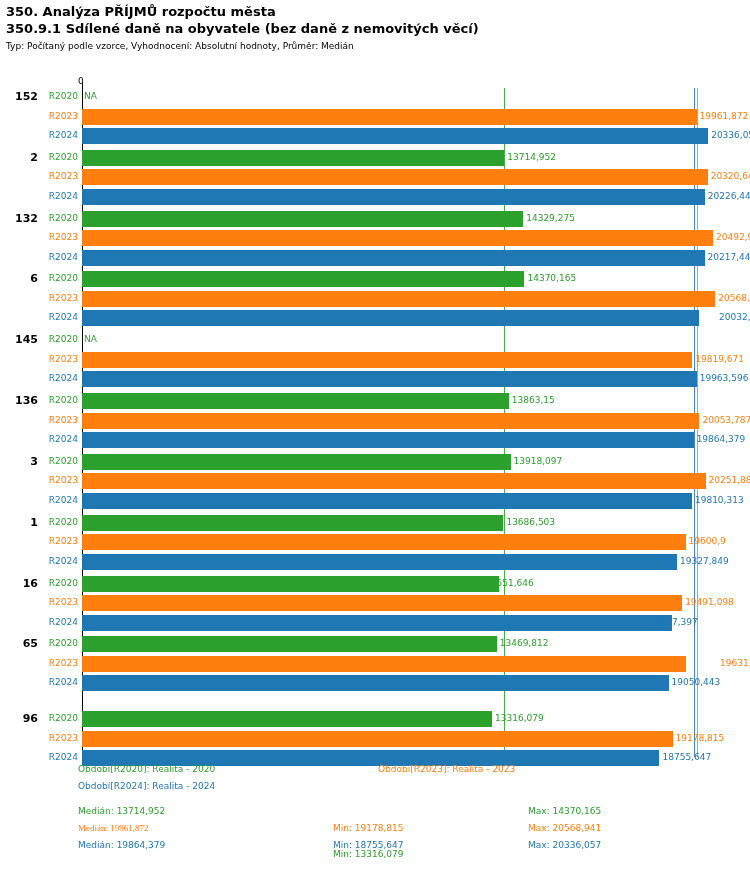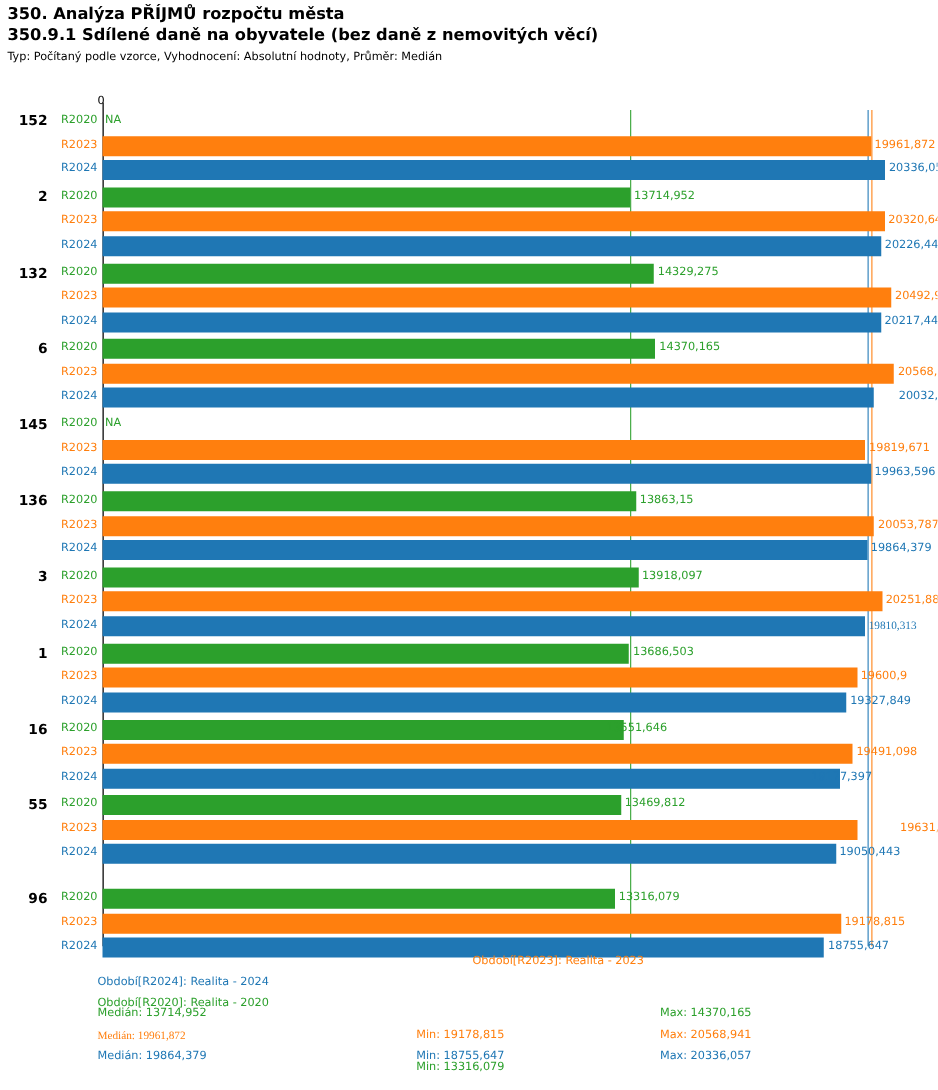--- a/index.html
+++ b/index.html
@@ -213,21 +213,21 @@
         <div class="bar-value g-green" style="left: 431.548px;">13918,097</div>
       </div>
       <div class="row" style="top: 19.5px; width: 662px;">
         <div class="row-label g-orange">R2023</div>
         <div class="bar b-orange" style="width: 623.57px;"></div>
         <div class="bar-value g-orange" style="left: 626.57px;">20251,887</div>
       </div>
       <div class="row" style="top: 39px; width: 662px;">
         <div class="row-label g-blue">R2024</div>
         <div class="bar b-blue" style="width: 609.973px;"></div>
-        <div class="bar-value g-blue" style="left: 612.973px; font-family: Liberation Serif, serif;">19810,313</div>
+        <div class="bar-value g-blue" style="left: 612.973px;">19810,313</div>
       </div>
     </div>
     <div class="group" style="top: 425.727px; height: 60.8182px;">
       <div class="grp-label">1</div>
       <div class="row" style="top: 0px; width: 662px;">
         <div class="row-label g-green">R2020</div>
         <div class="bar b-green" style="width: 421.417px;"></div>
         <div class="bar-value g-green" style="left: 424.417px;">13686,503</div>
       </div>
       <div class="row" style="top: 19.5px; width: 662px;">
@@ -253,21 +253,21 @@
         <div class="bar b-orange" style="width: 600.145px;"></div>
         <div class="bar-value g-orange" style="left: 603.145px;">19491,098</div>
       </div>
       <div class="row" style="top: 39px; width: 662px;">
         <div class="row-label g-blue">R2024</div>
         <div class="bar b-blue" style="width: 590.485px;"></div>
         <div class="bar-value g-blue" style="left: 567px;">19177,397</div>
       </div>
     </div>
     <div class="group" style="top: 547.364px; height: 60.8182px;">
-      <div class="grp-label">55</div>
+      <div class="grp-label">65</div>
       <div class="row" style="top: 0px; width: 662px;">
         <div class="row-label g-green">R2020</div>
         <div class="bar b-green" style="width: 414.745px;"></div>
         <div class="bar-value g-green" style="left: 417.745px;">13469,812</div>
       </div>
       <div class="row" style="top: 19.5px; width: 662px;">
         <div class="row-label g-orange">R2023</div>
         <div class="bar b-orange" style="width: 604.452px;"></div>
         <div class="bar-value g-orange" style="left: 638px;">19631,005</div>
       </div>
@@ -292,21 +292,21 @@
       <div class="row" style="top: 39px; width: 662px;">
         <div class="row-label g-blue">R2024</div>
         <div class="bar b-blue" style="width: 577.499px;"></div>
         <div class="bar-value g-blue" style="left: 580.499px;">18755,647</div>
       </div>
     </div>
   </div>
 
 <div id="legend">
     <div class="leg-row">
-      <div class="leg-cell c1" style="color: rgb(44, 160, 44); margin-top: 34px;">Období[R2020]: Realita - 2020</div>
+      <div class="leg-cell c1" style="color: rgb(44, 160, 44);">Období[R2020]: Realita - 2020</div>
       <div class="leg-cell c2b" style="color: rgb(255, 127, 14);">Období[R2023]: Realita - 2023</div>
     </div>
     <div class="leg-row">
       <div class="leg-cell c1" style="color: rgb(31, 119, 180);">Období[R2024]: Realita - 2024</div>
     </div>
     <div style="height: 8px;"></div>
     <div class="leg-row">
       <div class="leg-cell c1" style="color: rgb(44, 160, 44);">Medián: 13714,952</div>
       <div class="leg-cell c2" style="color: rgb(44, 160, 44); margin-top: 43px;">Min: 13316,079</div>
       <div class="leg-cell c3" style="color: rgb(44, 160, 44);">Max: 14370,165</div>

